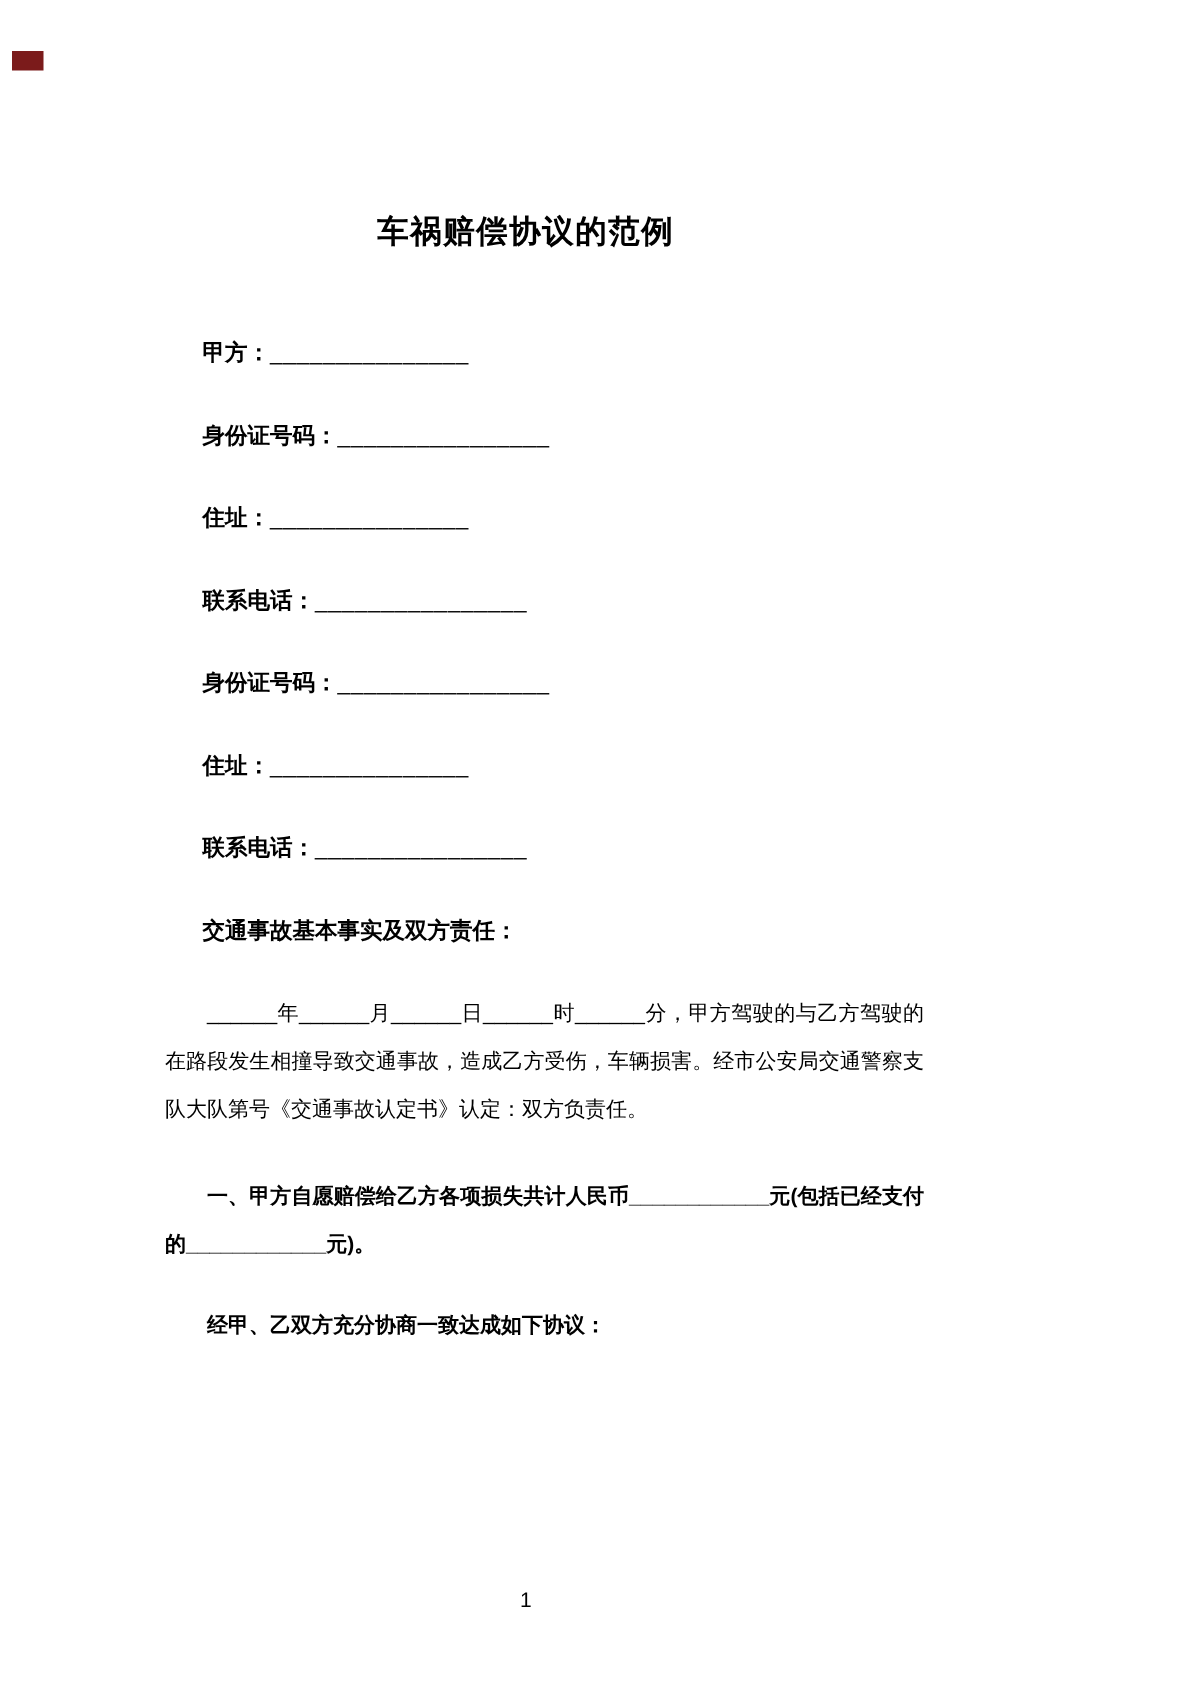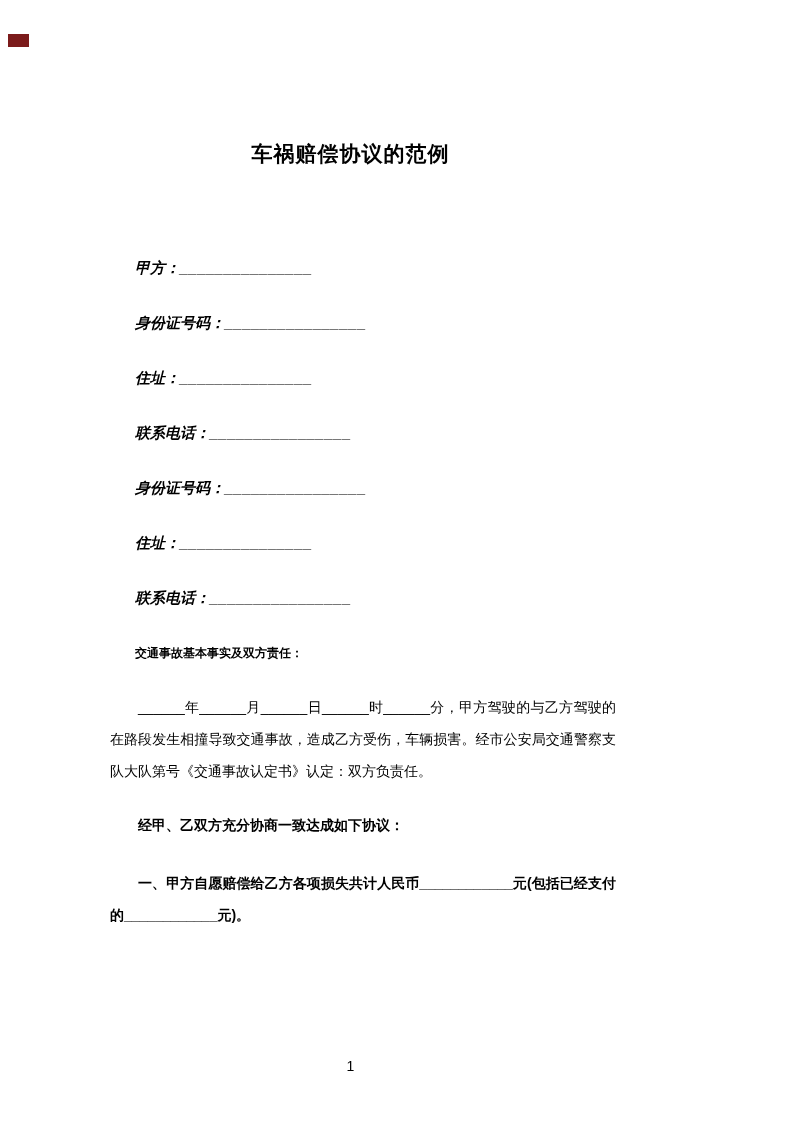--- a/index.html
+++ b/index.html
@@ -31,39 +31,38 @@
     text-align: center;
     font-size: 21px;
     font-weight: bold;
     letter-spacing: 1px;
   }
   .content {
     margin: 0 85px 0 110px;
     font-size: 15px;
   }
   .fields {
-    margin-top: 92px;
+    margin-top: 60px;
     margin-left: 25px;
-    font-style: italic;
   }
   .field-line {
     margin-bottom: 39px;
     font-weight: bold;
     font-size: 15px;
     line-height: 16px;
     white-space: nowrap;
   }
   .field-line .blank {
     font-weight: normal;
     letter-spacing: 0.5px;
   }
   .section-title {
     margin: 0 0 30px 25px;
     font-weight: bold;
-    font-size: 12px;
+    font-size: 15px;
     line-height: 16px;
   }
   p.para {
     margin: 0;
     line-height: 32px;
     text-align: justify;
     text-indent: 2em;
     font-size: 14px;
   }
   p.para.intro {
@@ -124,21 +123,21 @@
       <div class="field-line">
         <span>联系电话：</span><span class="blank">________________</span>
       </div>
 
     </div>
 
     <div class="section-title">交通事故基本事实及双方责任：</div>
 
     <p class="para">______年______月______日______时______分，甲方驾驶的与乙方驾驶的在路段发生相撞导致交通事故，造成乙方受伤，车辆损害。经市公安局交通警察支队大队第号《交通事故认定书》认定：双方负责任。</p>
 
+    <p class="para clause">一、甲方自愿赔偿给乙方各项损失共计人民币____________元(包括已经支付的____________元)。</p>
+
     <p class="para intro">经甲、乙双方充分协商一致达成如下协议：</p>
-
-    <p class="para clause">一、甲方自愿赔偿给乙方各项损失共计人民币____________元(包括已经支付的____________元)。</p>
 
   </div>
 
   <div class="page-number">1</div>
 
 </div>
 
 </body></html>

